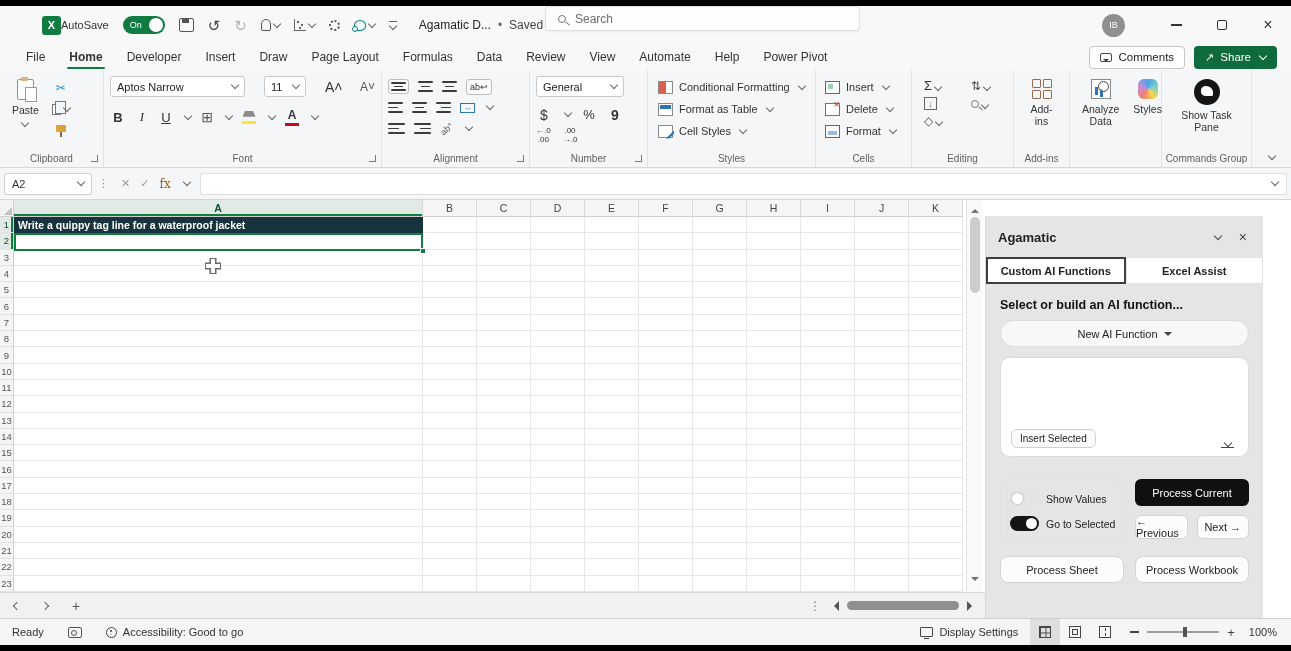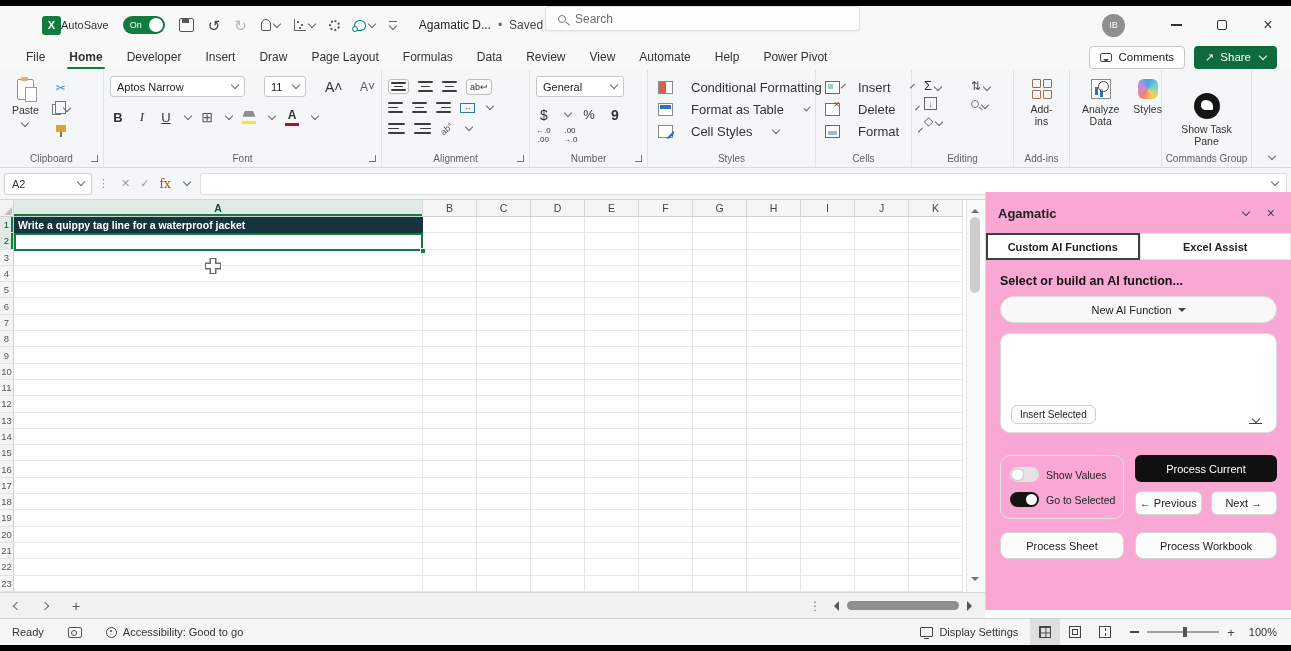--- a/index.html
+++ b/index.html
@@ -86,21 +86,21 @@
   .lni.l i:nth-child(2){width:66%}.lni.l i{width:100%}
   .lni.c i{width:100%;margin:0 auto}.lni.c i:nth-child(2){width:66%}
   .lni.r i{width:100%;margin-left:auto}.lni.r i:nth-child(2){width:66%}
   .alignrow{display:flex;gap:9px;align-items:center;height:21px}
   .wrap-ico{font-size:9px;color:#333}
   .merge-ico{width:15px;height:10px;border:1.2px solid #2e75b6;display:flex;align-items:center;justify-content:center;font-size:8px;color:#2e75b6}
   .framebox{border:1px solid #bdbdbd;border-radius:3px;background:#fbfbfb}
   
   .decimals{font-size:8px;color:#333;line-height:1.1;text-align:center}
   
-  .listrow{display:flex;align-items:center;gap:18px;height:22px;font-size:13px;color:#333;white-space:nowrap}
+  .listrow{display:flex;align-items:center;gap:6px;height:22px;font-size:11px;color:#333;white-space:nowrap}
   .sq{width:15px;height:13px;border:1px solid #8a8a8a;position:relative;background:#fff;flex:none}
   .sq.cf{background:linear-gradient(90deg,#e8604c 50%,#fff 50%),linear-gradient(#e8604c 50%,#fff 50%)}
   .sq.cf::after{content:"";position:absolute;inset:0;background:linear-gradient(90deg,#d9604c 0 7px,transparent 7px)}
   .sq.fat::after{content:"";position:absolute;left:1px;top:1px;right:1px;height:4px;background:#2e75b6}
   .sq.cs::after{content:"";position:absolute;right:-2px;bottom:-2px;width:8px;height:8px;background:#2e75b6;clip-path:polygon(0 100%,100% 0,100% 40%,40% 100%)}
   .sq.ins{border-color:#3e7d5a}.sq.ins::after{content:"";position:absolute;left:2px;top:2px;width:5px;height:5px;background:#9fd3b4}
   .sq.del{border-color:#b3584e}.sq.del::after{content:"✕";position:absolute;right:-1px;top:-4px;color:#c0392b;font-size:8px}
   .sq.fmt{border-color:#3b6ea5}.sq.fmt::after{content:"";position:absolute;left:2px;bottom:2px;right:2px;height:4px;background:#9bbbdd}
   
   .edit-grid{display:grid;grid-template-columns:auto auto;gap:4px 12px;align-items:center}
@@ -184,21 +184,21 @@
   .v-pagebreak{width:12px;height:12px;border:1.2px solid #444;position:relative}
   .v-pagebreak::after{content:"";position:absolute;left:5px;top:1px;bottom:1px;border-left:1px dashed #444}
   .zoomctl{display:flex;align-items:center;gap:8px;padding:0 10px}
   .zoom-minus{width:9px;height:1.4px;background:#444}
   .zoom-track{width:72px;height:2px;background:#9f9f9f;position:relative}
   .zoom-thumb{position:absolute;left:36px;top:-4px;width:4px;height:10px;background:#555}
   .zoom-plus{font-size:13px;color:#444;line-height:1}
   .zoom-pct{padding:0 14px 0 4px}
 
   
-  #panel{position:absolute;left:985px;top:192px;width:306px;height:418px;background:#f9a8d4;border-left:1px solid #d9d9d9}
+  #panel{position:absolute;left:985px;top:216px;width:278px;height:418px;background:#e5e5e5;border-left:1px solid #d9d9d9}
   .p-titlerow{display:flex;align-items:center;padding:13px 16px 6px 12px}
   .p-title{font-size:13px;font-weight:bold;color:#222}
   .p-ticons{margin-left:auto;display:flex;align-items:center;gap:18px;color:#444}
   .p-tabs{display:flex;margin:6px 0 0}
   .ptab{flex:1;height:27px;display:flex;align-items:center;justify-content:center;font-size:11px;font-weight:bold;color:#222;background:#fff;border:1px solid #e2e2e2}
   .ptab.active{border:2px solid #3f3f3f;z-index:1}
   .p-heading{margin:14px 14px 4px;font-size:12.5px;font-weight:bold;color:#111}
   .p-newfn{margin:8px 14px 0;height:27px;border:1px solid #dcdcdc;border-radius:14px;background:#f8f8f8;display:flex;align-items:center;justify-content:center;gap:6px;font-size:11px;color:#222}
   .tri-down{width:0;height:0;border:4px solid transparent;border-top-color:#444;margin-top:4px}
   .p-box{margin:10px 14px 0;height:100px;border:1px solid #ddd;border-radius:10px;position:relative;background:#fff}
@@ -520,21 +520,21 @@
       <span class="analyze-ico"></span>
       <span style="white-space:pre-line">Analyze Data</span>
     </div>
     <div class="bigbtn">
       <span class="copilot-ico"></span>
       <span>Styles</span>
     </div>
   </div>
 
   <div class="rgroup" style="width:90px">
-    <div class="bigbtn" style="margin:14px auto">
+    <div class="bigbtn" style="margin:0 auto">
       <span class="taskpane-ico"></span>
       <span style="width:60px">Show Task Pane</span>
     </div>
     <span class="glabel">Commands Group</span>
   </div>
 
   <div class="rgroup" style="flex:1;border-right:none">
     <span class="chev collapse-chev"></span>
   </div>
 </div>

